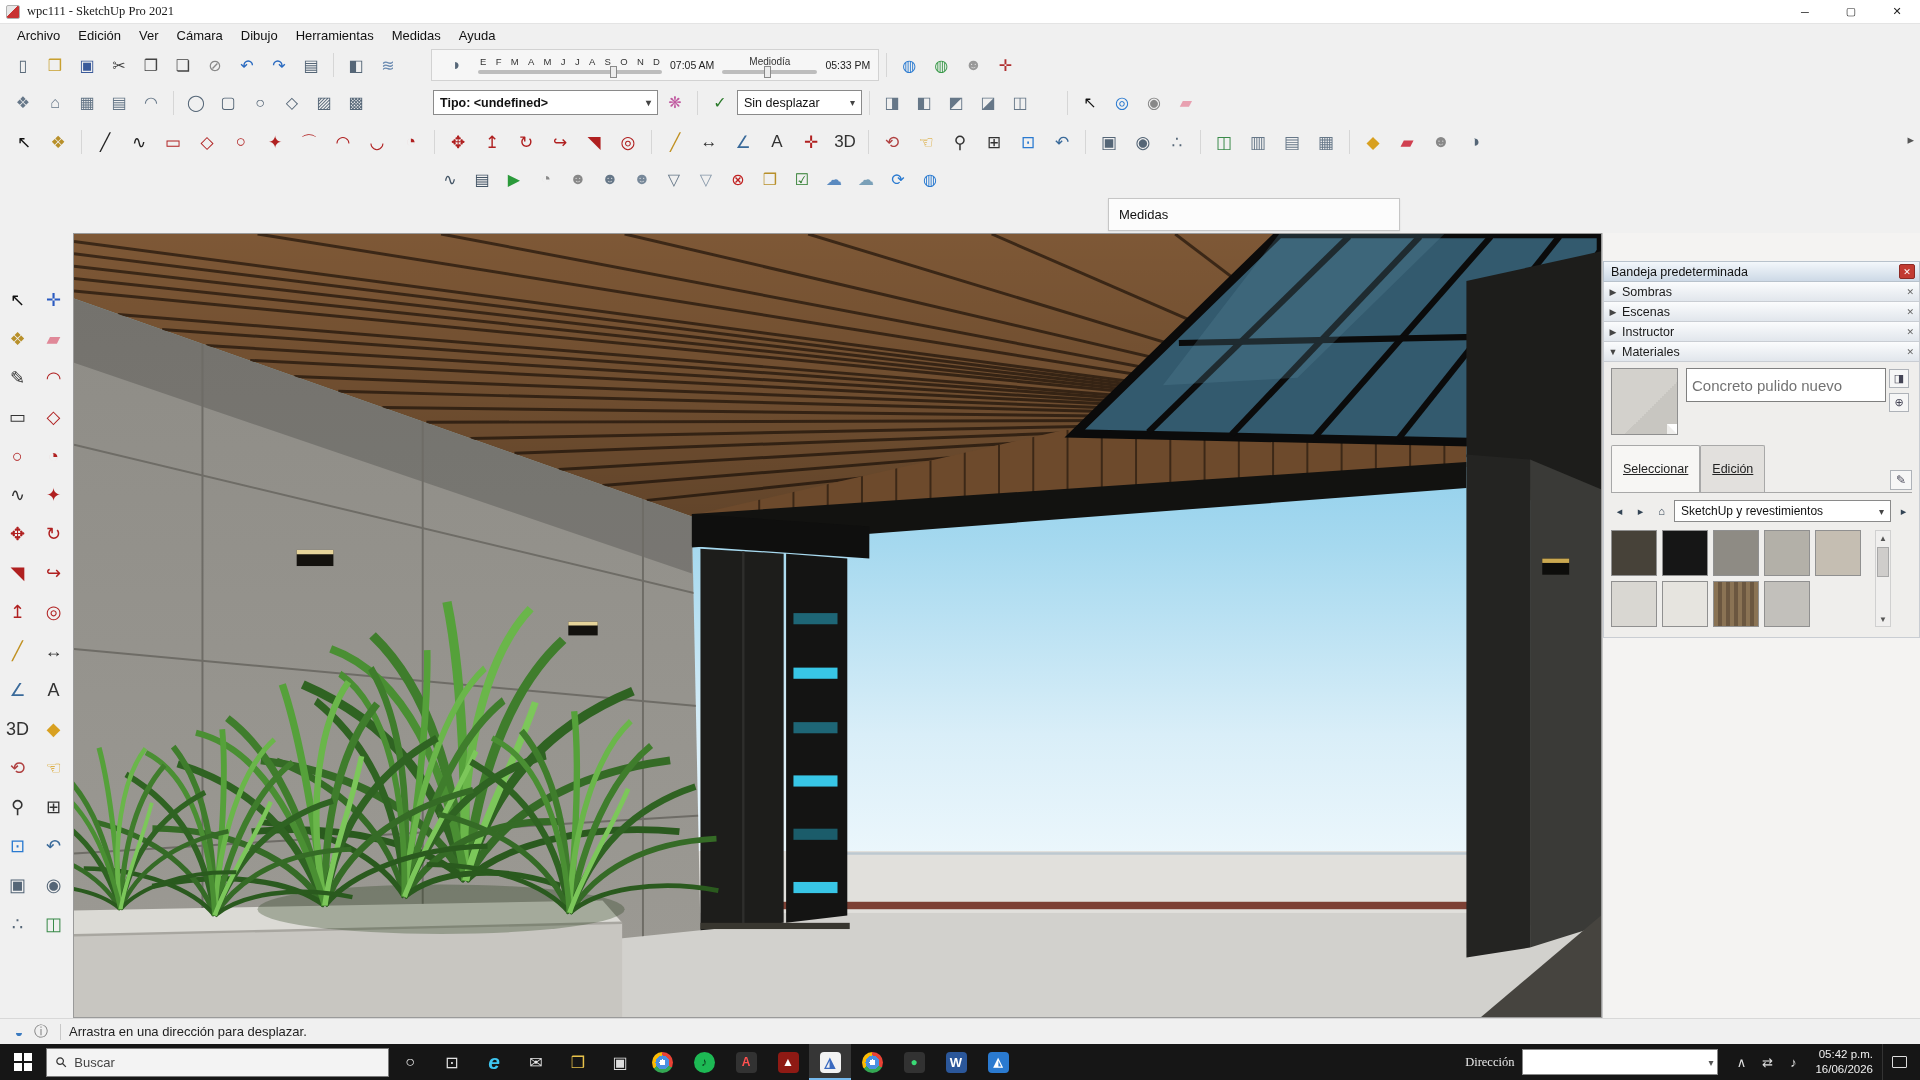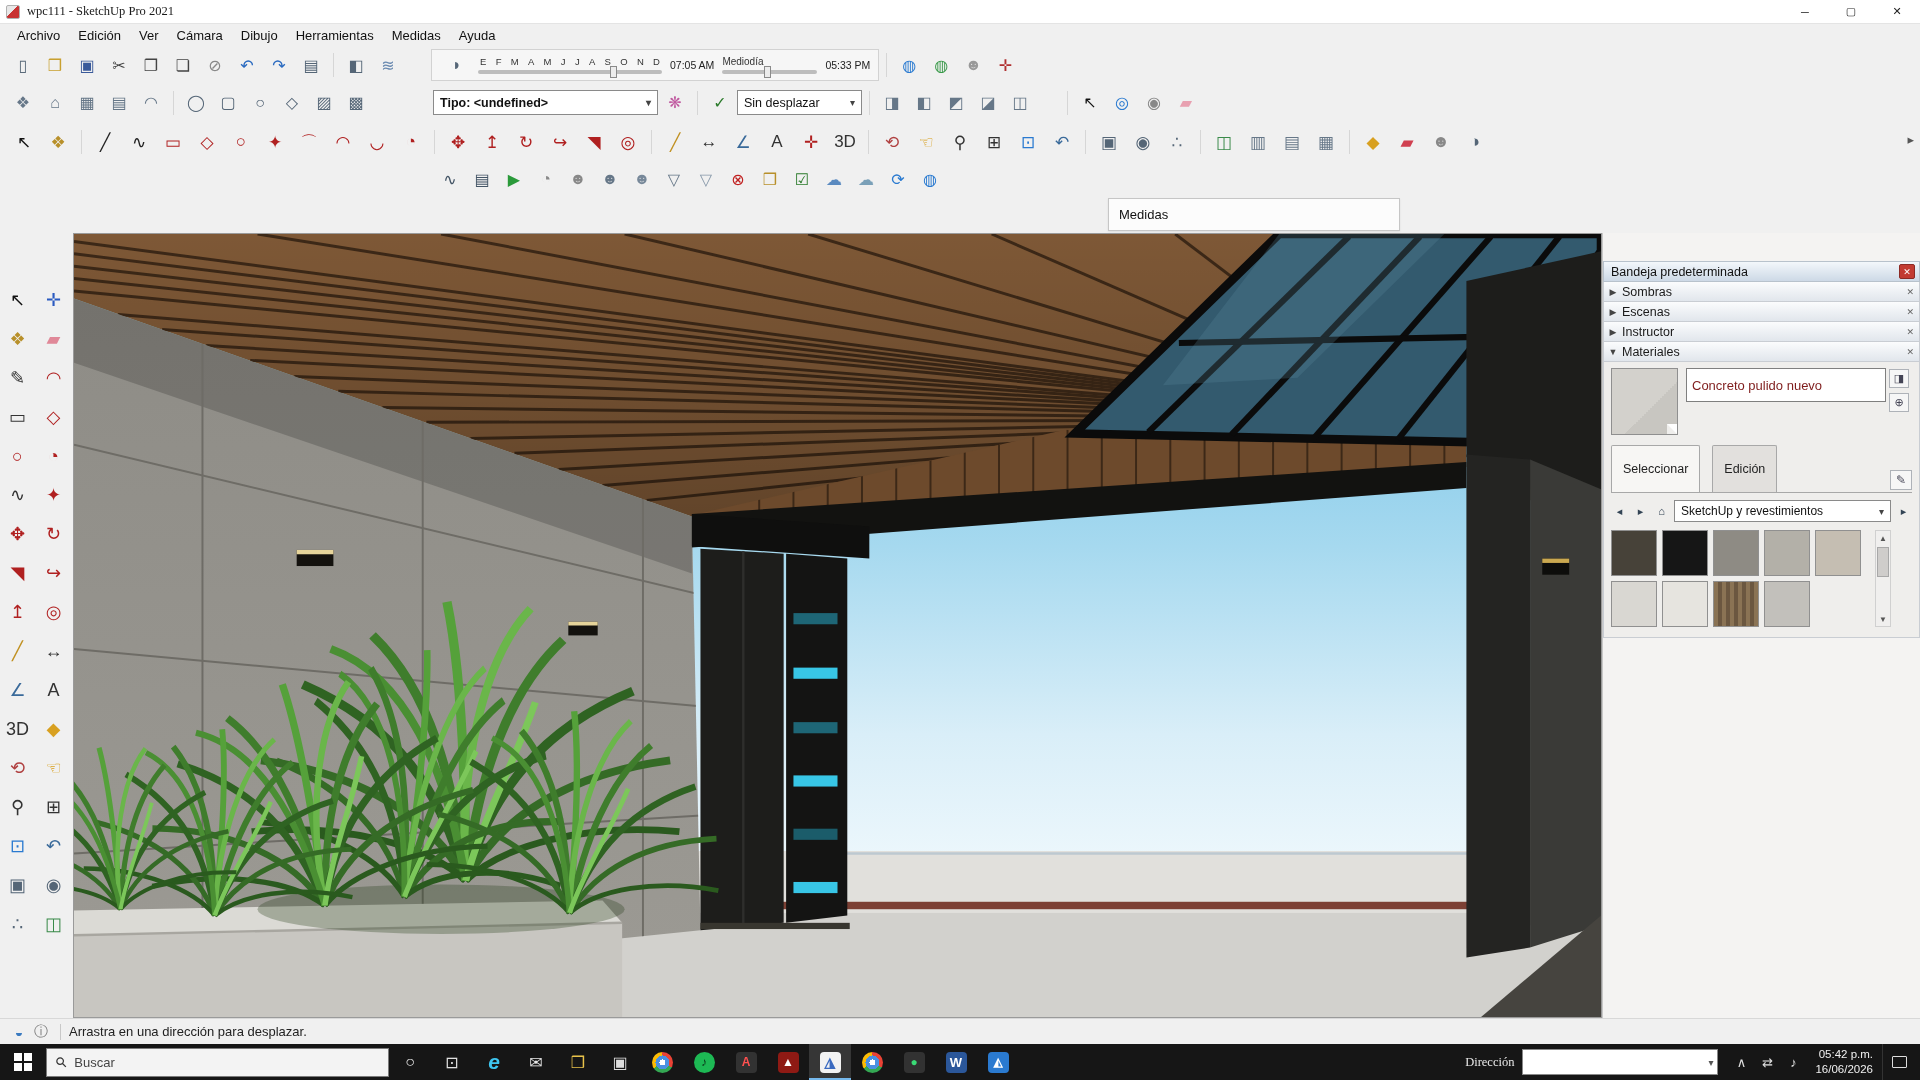--- a/index.html
+++ b/index.html
@@ -27,21 +27,21 @@
   .tb-sep { width:1px; height:24px; background:#d6d6d6; margin:0 5px; flex:none; }
   .tb-overflow { position:absolute; right:6px; top:10px; font-size:13px; color:#555; }
 
   .shadow-panel { display:flex; align-items:center; gap:8px; border:1px solid #d2d2d2; background:#f6f6f6; height:32px; padding:2px 8px; margin-left:26px; flex:none; }
   .months { display:flex; flex-direction:column; width:184px; }
   .month-letters { display:flex; justify-content:space-between; font-size:9.5px; color:#333; padding:0 2px; }
   .slider-track { height:4px; background:#bdbdbd; border-radius:2px; position:relative; margin-top:3px; }
   .slider-thumb { position:absolute; top:-4px; width:7px; height:12px; background:#ececec; border:1px solid #8a8a8a; }
   .time-label { font-size:10.5px; color:#222; white-space:nowrap; }
   .time-slider { display:flex; flex-direction:column; width:95px; }
-  .noon-label { font-size:10px; color:#333; text-align:left; }
+  .noon-label { font-size:10px; color:#333; text-align:center; }
 
   .dropdown { display:flex; align-items:center; justify-content:space-between; background:#fff; border:1px solid #8a8a8a; height:25px; padding:0 6px; font-size:12.5px; color:#111; flex:none; }
   .type-dd { width:225px; margin-left:60px; font-weight:bold; }
   .tag-dd { width:125px; }
   .dd-arrow { font-size:10px; color:#444; margin-left:6px; }
 
   
   .palette { position:absolute; left:0; top:233px; width:73px; bottom:62px; background:#f0f0f0; display:grid; grid-template-columns:repeat(2,32px); grid-auto-rows:39px; justify-content:center; align-content:start; padding-top:52px; column-gap:4px; }
   .pal-icon { width:30px; height:30px; display:flex; align-items:center; justify-content:center; font-size:18px; border-radius:3px; }
 
@@ -58,25 +58,25 @@
   .tray-close { margin-left:auto; width:16px; height:15px; background:#c23b32; color:#fff; font-size:9px; display:flex; align-items:center; justify-content:center; border:1px solid #8c2a24; border-radius:2px; }
   .tray-section { height:20px; background:linear-gradient(#fbfcfd,#e1e6ec); border:1px solid #c9cdd3; border-top:none; display:flex; align-items:center; font-size:12.5px; color:#1a1a1a; }
   .sec-arrow { width:18px; text-align:center; font-size:9px; color:#444; }
   .sec-close { margin-left:auto; margin-right:5px; font-size:9px; color:#666; }
 
   .materials { background:#efeeec; border:1px solid #c9cdd3; border-top:none; padding:6px 7px 10px 7px; }
   .mat-top { display:flex; }
   .mat-thumb { width:67px; height:67px; flex:none; border:1px solid #8f8f8f; background:linear-gradient(135deg,#d3d1cc 0 60%, #c8c6c1 60% 100%); position:relative; }
   .mat-thumb::after { content:""; position:absolute; right:0; bottom:0; border-style:solid; border-width:0 10px 10px 0; border-color:transparent #fff #efeeec transparent; }
   .mat-mid { flex:1; margin-left:8px; }
-  .mat-name { height:22px; background:#fff; border:1px solid #7f7f7f; font-size:13px; color:#7f1d1d; display:flex; align-items:center; padding:16px 5px; }
+  .mat-name { height:22px; background:#fff; border:1px solid #7f7f7f; font-size:15px; color:#737373; display:flex; align-items:center; padding:16px 5px; }
   .mat-btns { width:26px; display:flex; flex-direction:column; align-items:center; gap:5px; padding-top:1px; }
   .mat-btn { width:20px; height:19px; border:1px solid #aeb2b8; background:#f6f6f6; display:flex; align-items:center; justify-content:center; font-size:11px; color:#445; }
   .mat-tabs { display:flex; align-items:flex-end; margin-top:10px; border-bottom:1px solid #a8a8a8; }
-  .mat-tab { font-size:12.5px; color:#222; padding:16px 11px; border:1px solid #a8a8a8; border-bottom:none; background:#e2e0dd; margin-right:12px; border-radius:2px 2px 0 0; }
+  .mat-tab { font-size:12.5px; color:#222; padding:16px 11px; border:1px solid #a8a8a8; border-bottom:none; background:#e2e0dd; margin-right:0; border-radius:2px 2px 0 0;text-decoration:underline; }
   .mat-tab.active { background:#f7f6f4; }
   .mat-paint { margin-left:auto; width:22px; height:20px; border:1px solid #aeb2b8; background:#f6f6f6; display:flex; align-items:center; justify-content:center; font-size:12px; color:#445; margin-bottom:2px; }
   .mat-nav { display:flex; align-items:center; gap:4px; margin-top:7px; }
   .nav-btn { width:17px; height:17px; display:flex; align-items:center; justify-content:center; font-size:11px; color:#345; }
   .cat-dd { flex:1; height:22px; font-size:12px; }
   .swatch-area { display:flex; margin-top:8px; }
   .swatches { display:flex; flex-wrap:wrap; gap:5px; width:260px; }
   .swatch { width:46px; height:46px; border:1px solid #909090; background:#999; }
   .sw-scroll { width:16px; margin-left:4px; display:flex; flex-direction:column; align-items:center; background:#f0efee; border:1px solid #d0d0d0; height:97px; }
   .sw-btn { font-size:8px; color:#555; height:14px; display:flex; align-items:center; }

